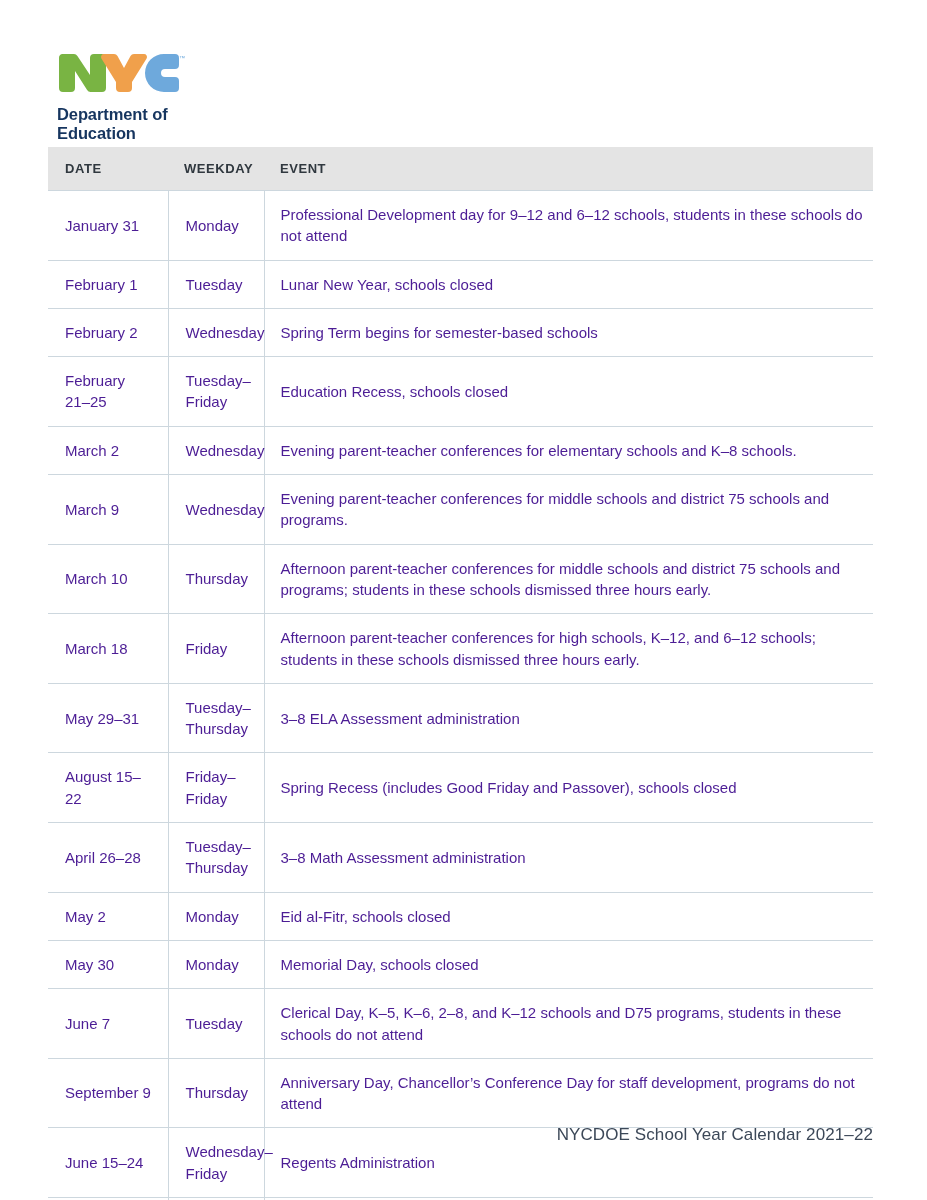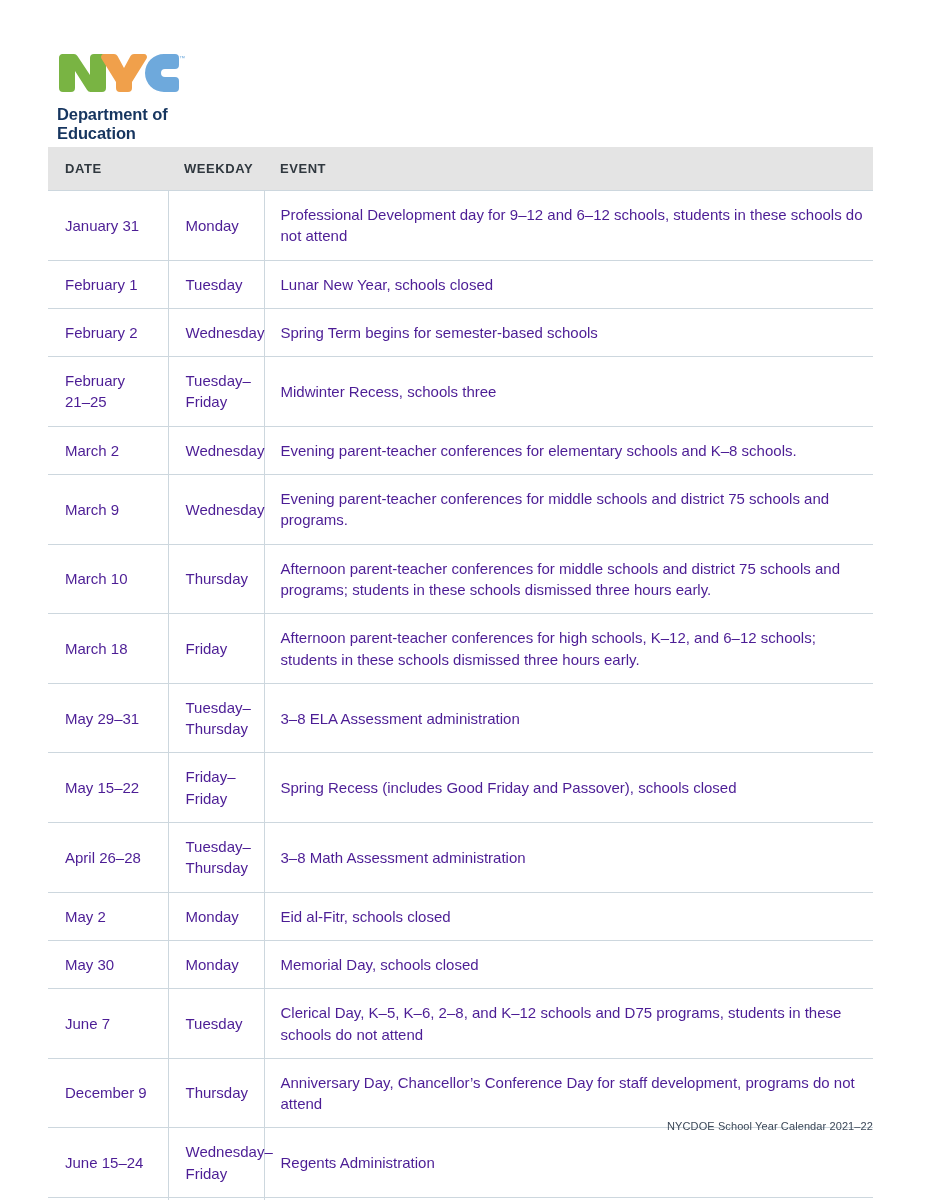--- a/index.html
+++ b/index.html
@@ -101,22 +101,22 @@
   
   table.cal tbody tr:last-child td.cell-date,
   table.cal tbody tr:last-child td.cell-day {
     border-right: 1px solid #cdd7de;
   }
 
   
   .footer {
     position: absolute;
     right: 54px;
-    bottom: 68px;
-    font-size: 11px;
+    bottom: 55px;
+    font-size: 17px;
     color: #3c4858;
     letter-spacing: 0.1px;
   }
 </style>
 </head>
 <body>
 
 <div class="page">
 
   <div class="logo-block">
@@ -164,21 +164,21 @@
             <td class="cell-event">Lunar New Year, schools closed</td>
           </tr>
           <tr>
             <td class="cell-date">February 2</td>
             <td class="cell-weekday">Wednesday</td>
             <td class="cell-event">Spring Term begins for semester-based schools</td>
           </tr>
           <tr>
             <td class="cell-date">February 21–25</td>
             <td class="cell-weekday">Tuesday–Friday</td>
-            <td class="cell-event">Midwinter Recess, schools three</td>
+            <td class="cell-event">Education Recess, schools closed</td>
           </tr>
           <tr>
             <td class="cell-date">March 2</td>
             <td class="cell-weekday">Wednesday</td>
             <td class="cell-event">Evening parent-teacher conferences for elementary schools and K–8 schools.</td>
           </tr>
           <tr>
             <td class="cell-date">March 9</td>
             <td class="cell-weekday">Wednesday</td>
             <td class="cell-event">Evening parent-teacher conferences for middle schools and district 75 schools and programs.</td>
@@ -192,21 +192,21 @@
             <td class="cell-date">March 18</td>
             <td class="cell-weekday">Friday</td>
             <td class="cell-event">Afternoon parent-teacher conferences for high schools, K–12, and 6–12 schools; students in these schools dismissed three hours early.</td>
           </tr>
           <tr>
             <td class="cell-date">May 29–31</td>
             <td class="cell-weekday">Tuesday–Thursday</td>
             <td class="cell-event">3–8 ELA Assessment administration</td>
           </tr>
           <tr>
-            <td class="cell-date">May 15–22</td>
+            <td class="cell-date">August 15–22</td>
             <td class="cell-weekday">Friday–Friday</td>
             <td class="cell-event">Spring Recess (includes Good Friday and Passover), schools closed</td>
           </tr>
           <tr>
             <td class="cell-date">April 26–28</td>
             <td class="cell-weekday">Tuesday–Thursday</td>
             <td class="cell-event">3–8 Math Assessment administration</td>
           </tr>
           <tr>
             <td class="cell-date">May 2</td>
@@ -217,21 +217,21 @@
             <td class="cell-date">May 30</td>
             <td class="cell-weekday">Monday</td>
             <td class="cell-event">Memorial Day, schools closed</td>
           </tr>
           <tr>
             <td class="cell-date">June 7</td>
             <td class="cell-weekday">Tuesday</td>
             <td class="cell-event">Clerical Day, K–5, K–6, 2–8, and K–12 schools and D75 programs, students in these schools do not attend</td>
           </tr>
           <tr>
-            <td class="cell-date">December 9</td>
+            <td class="cell-date">September 9</td>
             <td class="cell-weekday">Thursday</td>
             <td class="cell-event">Anniversary Day, Chancellor’s Conference Day for staff development, programs do not attend</td>
           </tr>
           <tr>
             <td class="cell-date">June 15–24</td>
             <td class="cell-weekday">Wednesday–Friday</td>
             <td class="cell-event">Regents Administration</td>
           </tr>
           <tr>
             <td class="cell-date">June 20</td>

